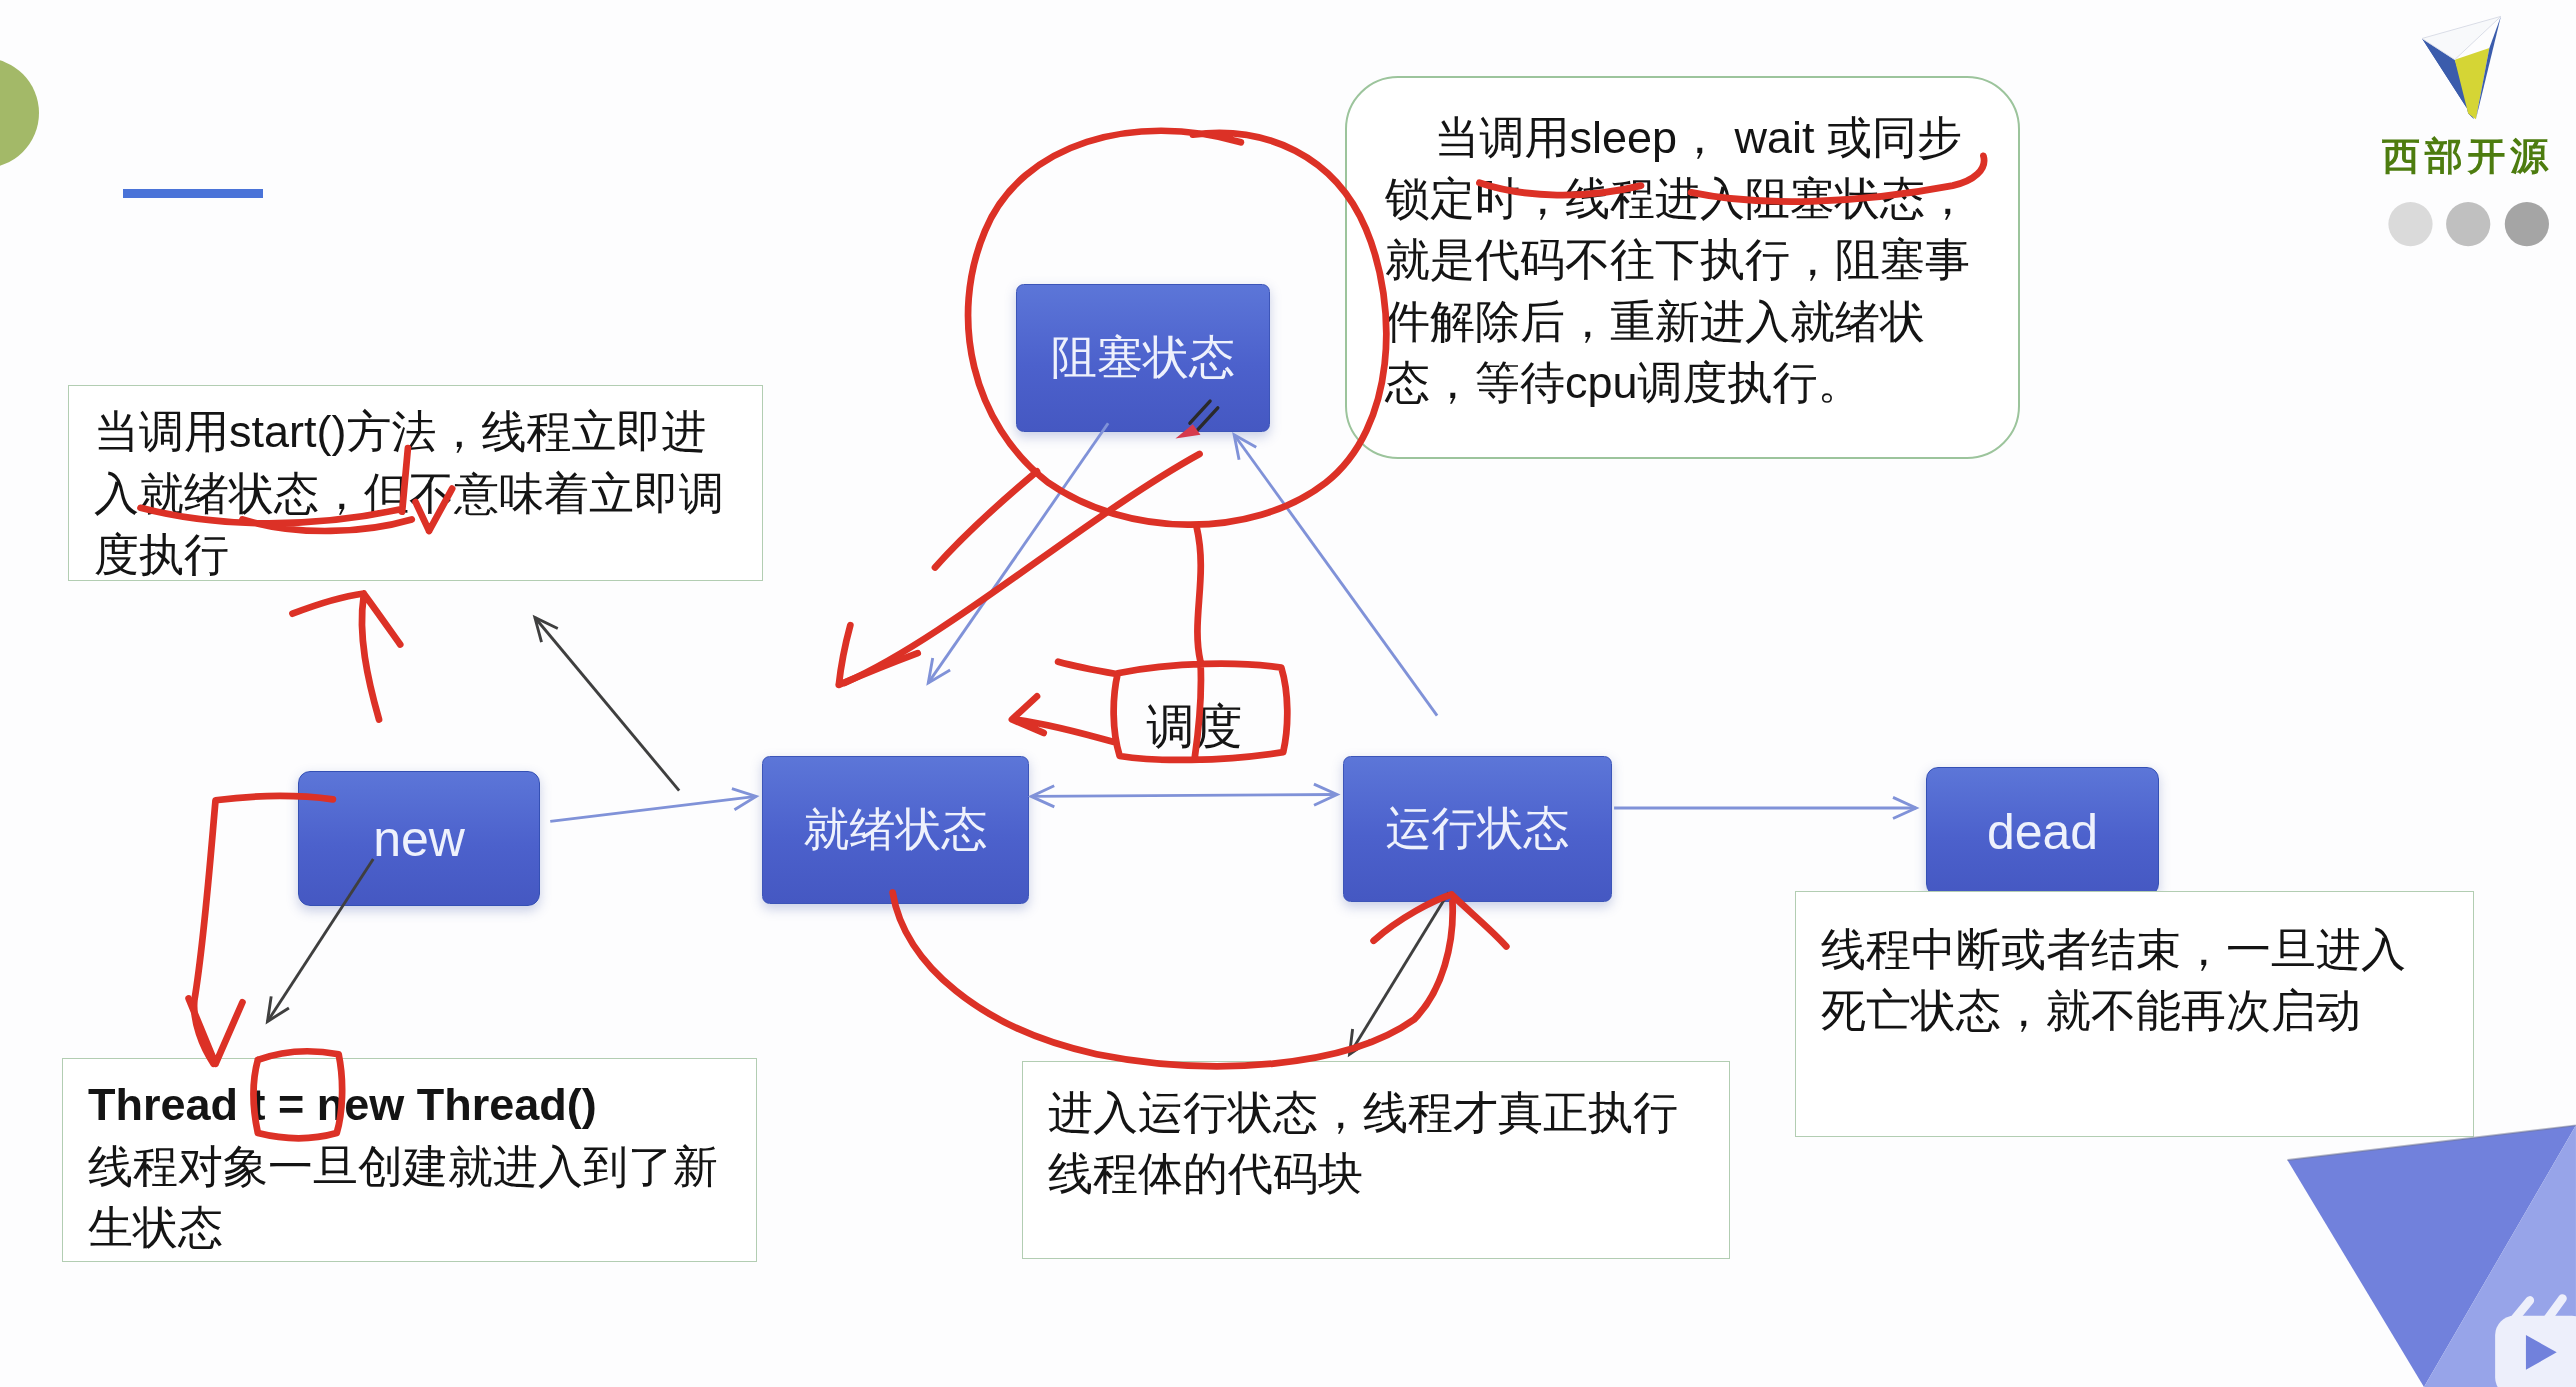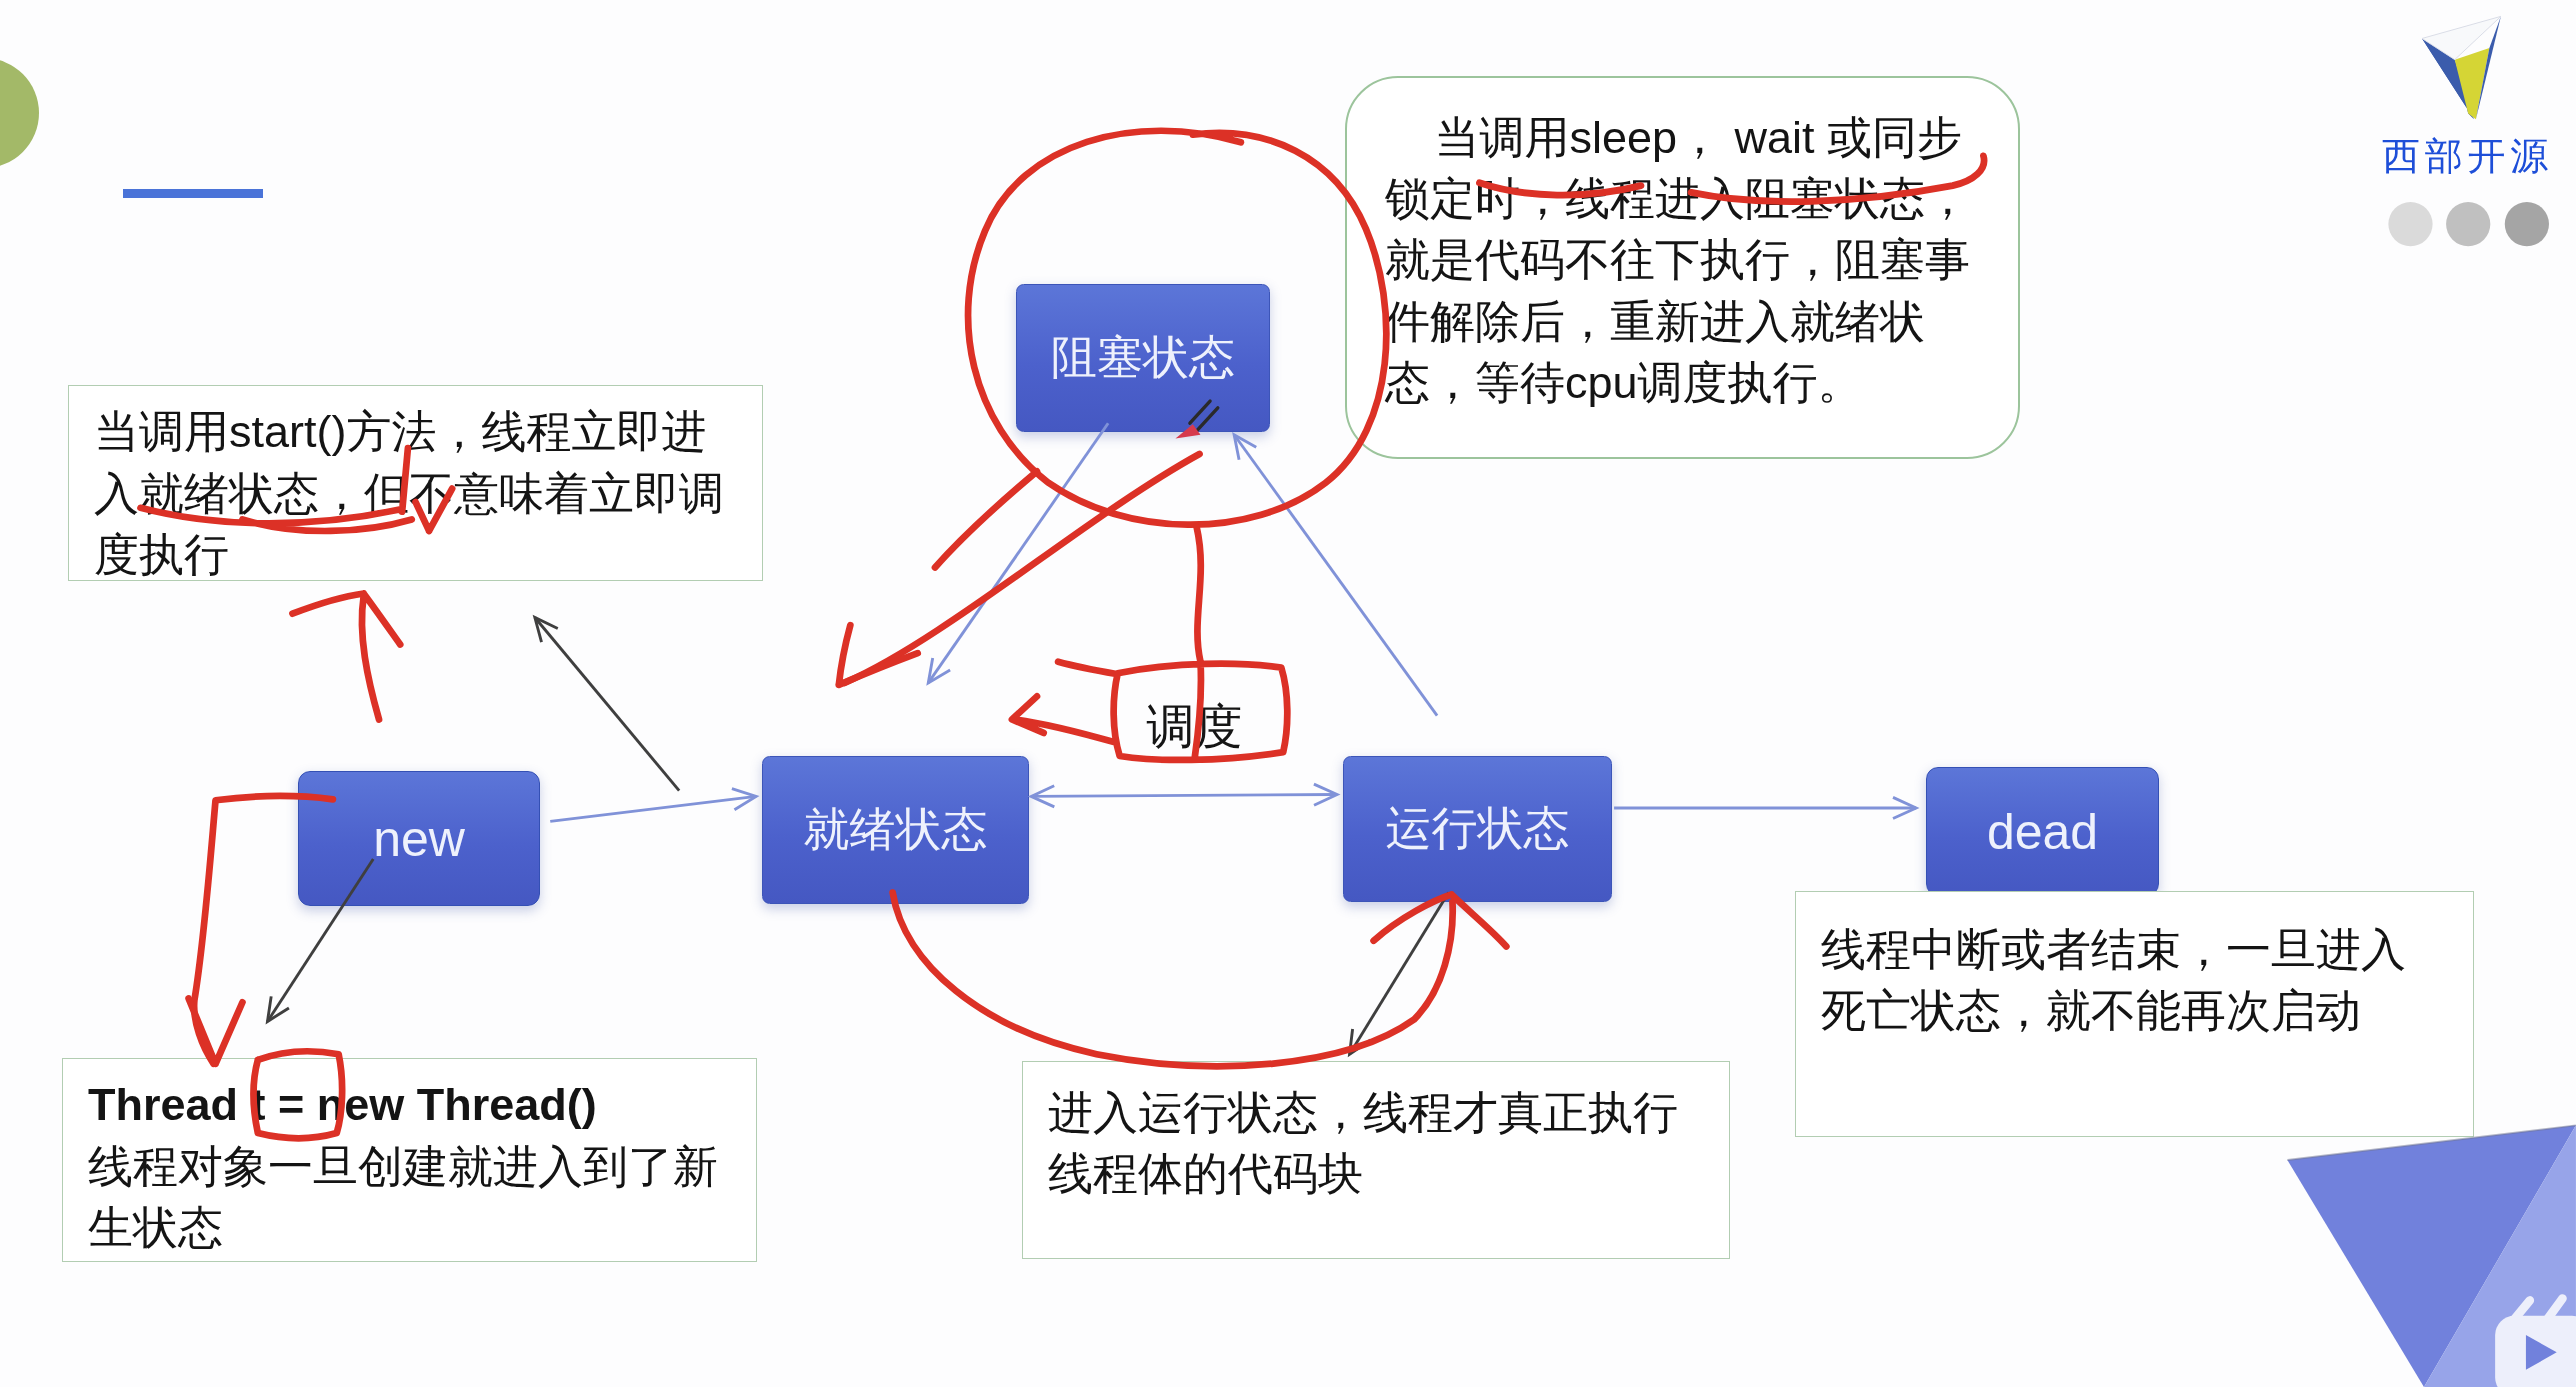--- a/index.html
+++ b/index.html
@@ -3,21 +3,21 @@
 <meta charset="utf-8">
 <style>
   html,body{margin:0;padding:0;}
   body{font-family:"Liberation Sans","DejaVu Sans",sans-serif;}
   .slide{position:relative;width:2576px;height:1387px;background:#fdfdfe;overflow:hidden;}
 
   .page-title{position:absolute;left:115px;top:56px;font-size:77px;font-weight:700;color:#575757;letter-spacing:5.8px;}
   .title-underline{position:absolute;left:123px;top:189px;width:140px;height:8.7px;background:#4a73d8;}
   .olive-circle{position:absolute;left:-71px;top:58px;width:110px;height:110px;border-radius:50%;background:#a3b968;}
 
-  .brand-name{position:absolute;left:2359px;top:131px;width:217px;text-align:center;font-size:38px;font-weight:400;color:#1d4ed8;letter-spacing:4.8px;}
+  .brand-name{position:absolute;left:2359px;top:131px;width:217px;text-align:center;font-size:38px;font-weight:700;color:#4d7c0f;letter-spacing:4.8px;}
 
   .state{position:absolute;display:flex;align-items:center;justify-content:center;
          background:linear-gradient(180deg,#5c76d8 0%,#4c61cc 55%,#4558c2 100%);
          color:#eef1fc;font-size:46px;box-shadow:0 4.8px 11.5px rgba(70,90,170,.28);margin-top:38px;}
   .state.sq{border-radius:7.7px;border:1px solid #3c55b8;}
   .state.rd{border-radius:12px;border:1.9px solid #3450b4;}
   #state-blocked{left:1016px;top:246px;width:252px;height:146px;}
   #state-new{left:298px;top:733px;width:240px;height:133px;font-size:50px;}
   #state-ready{left:762px;top:718px;width:265px;height:146px;}
   #state-running{left:1343px;top:718px;width:267px;height:144px;}

